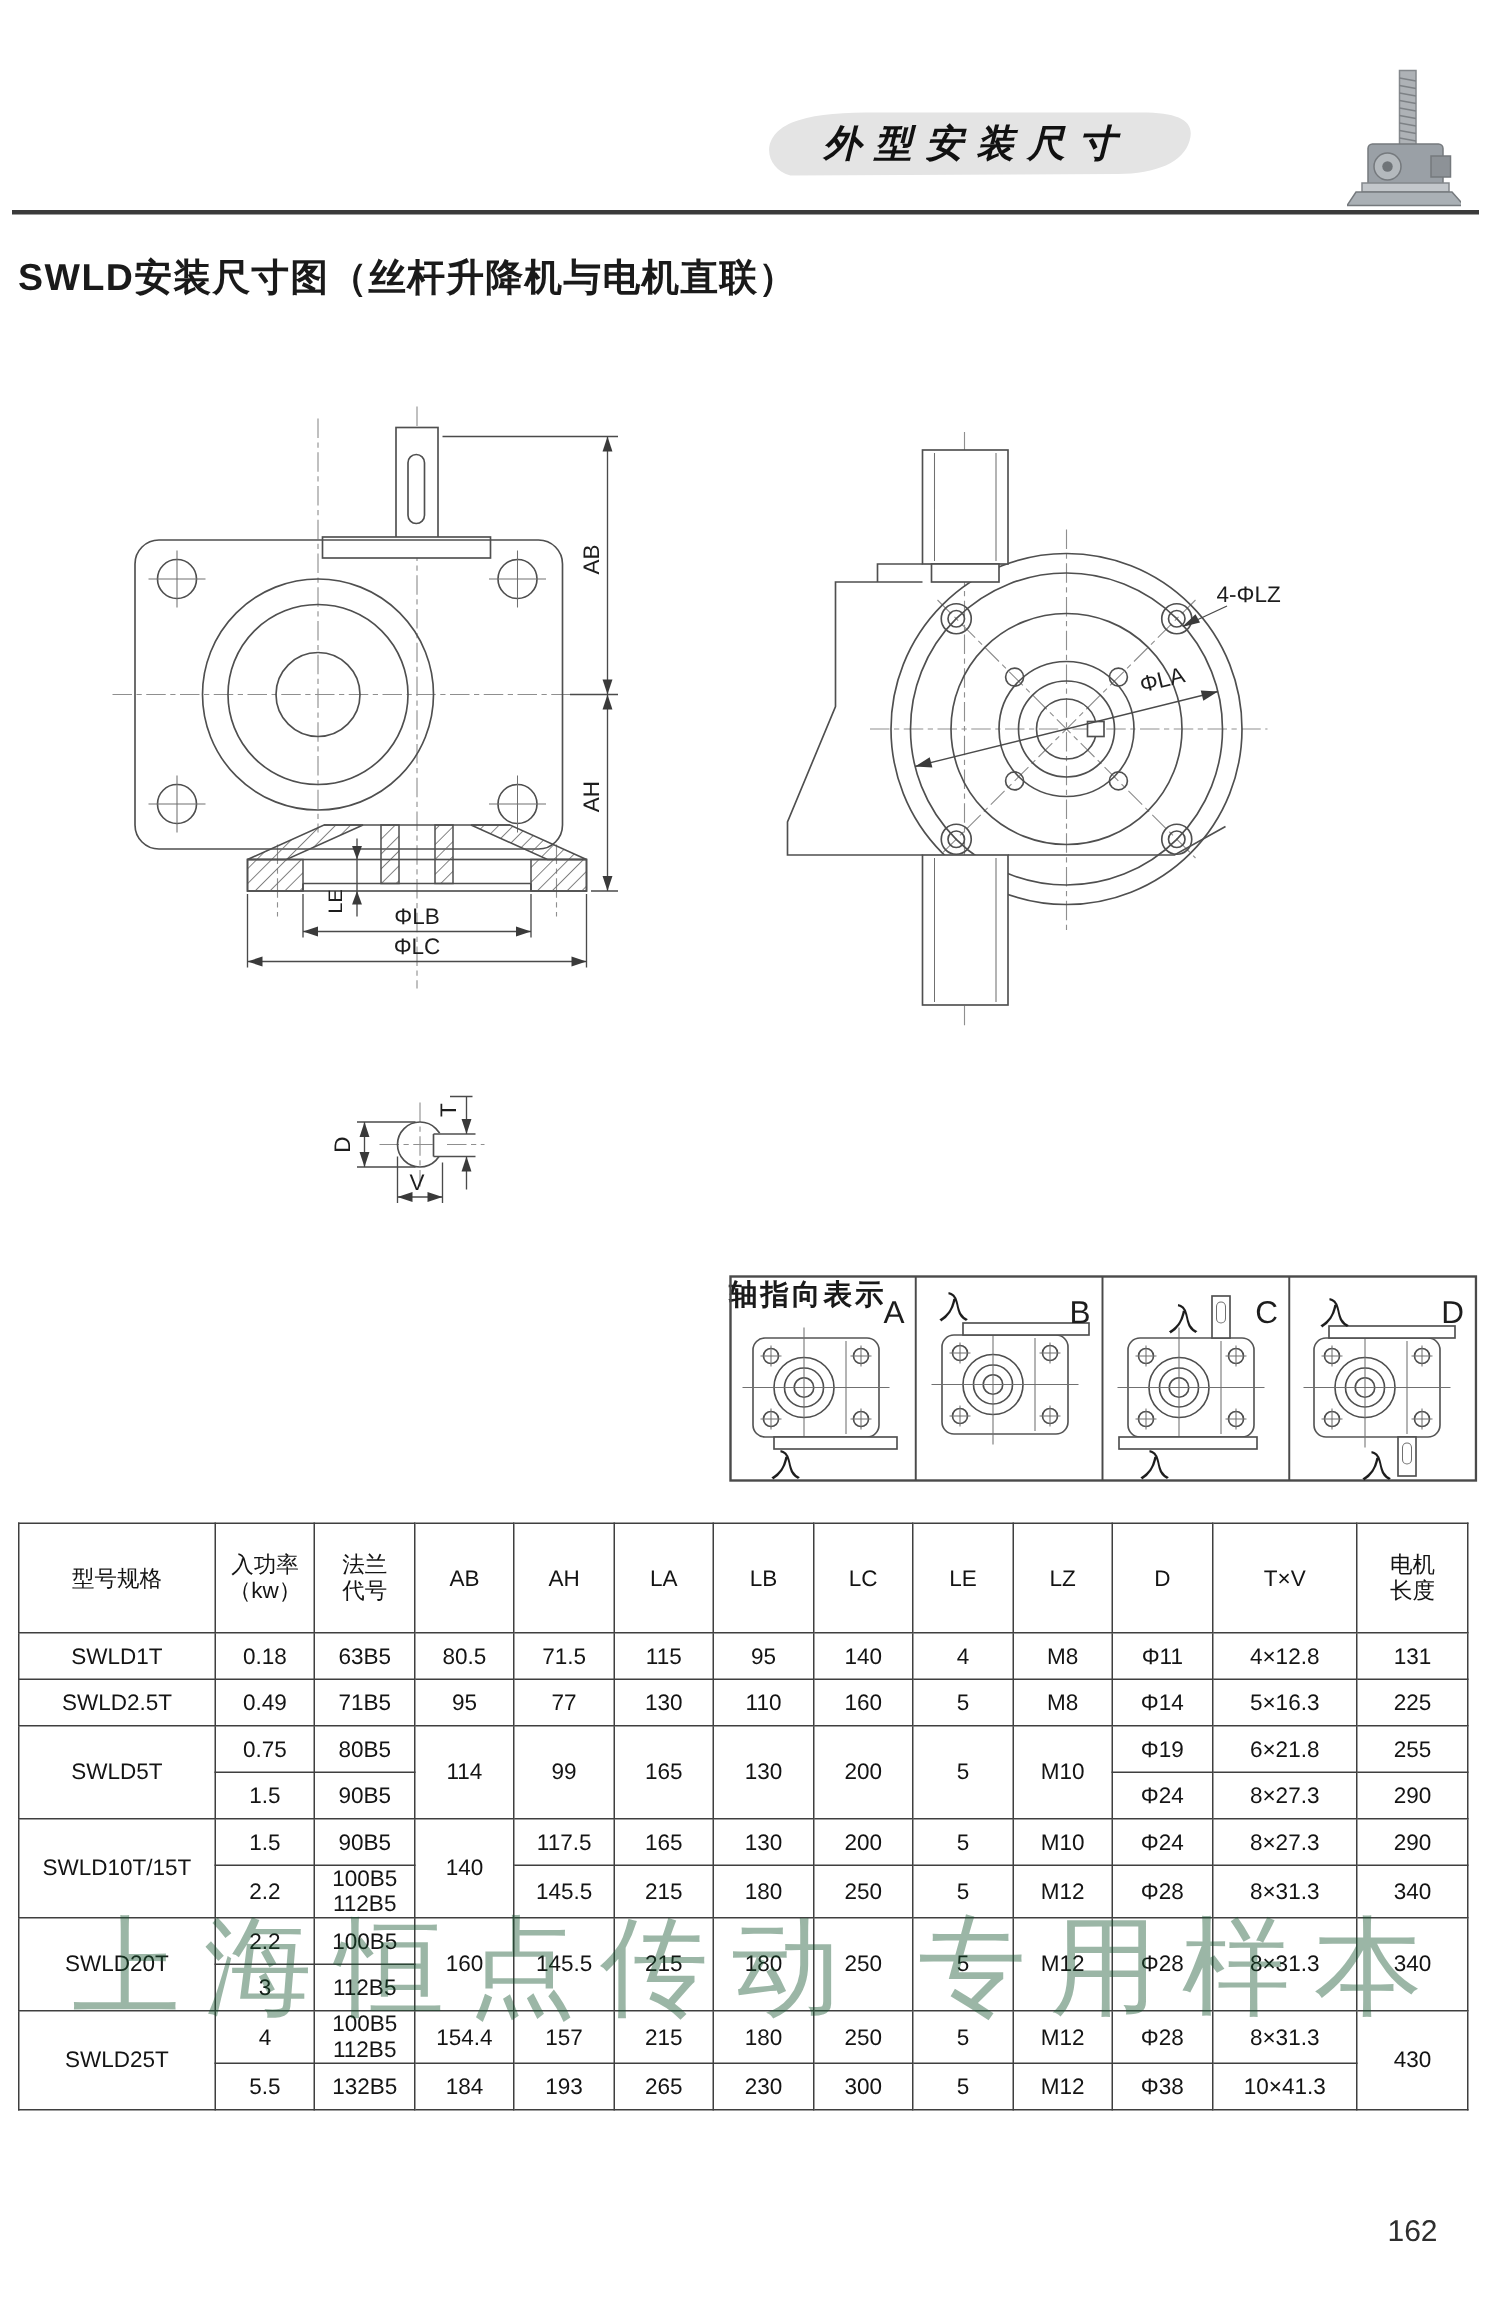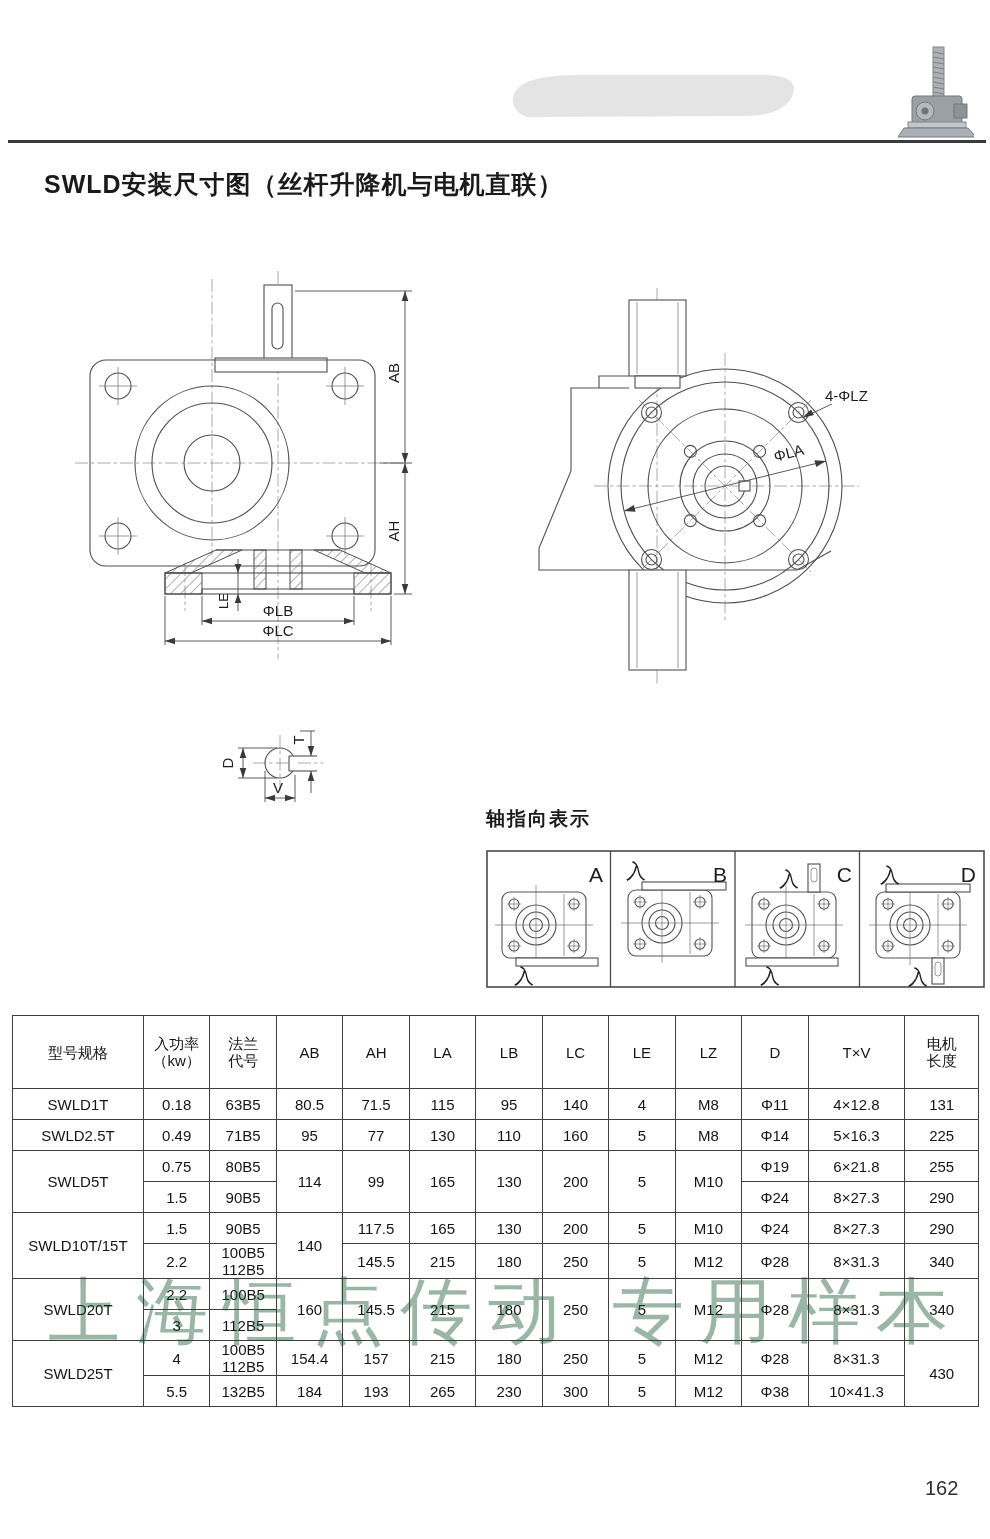--- a/index.html
+++ b/index.html
@@ -10,26 +10,26 @@
   }
   
   .banner{position:absolute;left:503px;top:72px;width:296px;height:48px;}
   .banner svg{position:absolute;left:0;top:0;}
   .banner .banner-text{
     position:absolute;left:0;top:7px;width:100%;text-align:center;
     font-size:25px;font-weight:bold;font-style:italic;letter-spacing:9px;color:#111;
   }
   .rule{position:absolute;left:8px;top:140px;width:978px;height:3px;background:#3b3b3b;}
   .product-icon{position:absolute;left:898px;top:46px;}
-  .page-title{position:absolute;left:12px;top:168px;font-size:25px;font-weight:bold;letter-spacing:1px;margin-left:32px;}
+  .page-title{position:absolute;left:12px;top:168px;font-size:25px;font-weight:bold;letter-spacing:1px;}
   
   .front-view{position:absolute;left:65px;top:263px;}
-  .side-view{position:absolute;left:509px;top:258px;}
+  .side-view{position:absolute;left:495px;top:258px;}
   .shaft-section{position:absolute;left:205px;top:703px;}
-  .axis-title{position:absolute;left:486px;top:806px;font-size:19px;font-weight:bold;letter-spacing:2px;}
+  .axis-title{position:absolute;left:486px;top:850px;font-size:19px;font-weight:bold;letter-spacing:2px;}
   .axis-panels{position:absolute;left:486px;top:850px;}
   
   svg .ln{fill:none;stroke:#4f4f4f;stroke-width:1.1;}
   svg .lnf{fill:#ffffff;stroke:#4f4f4f;stroke-width:1.1;}
   svg .thin{fill:none;stroke:#707070;stroke-width:.7;}
   svg .cl{fill:none;stroke:#8f8f8f;stroke-width:.75;stroke-dasharray:13 3 3.5 3;}
   svg .dim{fill:none;stroke:#4a4a4a;stroke-width:.9;}
   svg .ar{fill:#3a3a3a;stroke:none;}
   svg .hatch-shape{fill:url(#hatch);stroke:#4f4f4f;stroke-width:1;}
   svg text.dlab{fill:#1d1d1d;font-size:15px;font-family:"Liberation Sans","DejaVu Sans",sans-serif;}
@@ -53,20 +53,21 @@
   }
   .page-number{position:absolute;left:925px;top:1477px;width:55px;text-align:left;font-size:20px;color:#2e2e2e;}
 </style>
 </head>
 <body>
 
 <div class="banner">
   <svg width="296" height="48" viewBox="0 0 296 48">
     <path d="M24,45 C6,40 2,16 30,8 C42,4 60,3 82,3 L258,3 C284,3 294,9 290,22 C286,36 268,44 242,44 Z" fill="#e4e4e4"></path>
   </svg>
+  <div class="banner-text">外型安装尺寸</div>
 </div>
 <div class="rule"></div>
 
 <div class="product-icon">
   <svg width="76" height="92" viewBox="0 0 76 92">
     <rect x="35" y="1" width="11" height="52" fill="#aeb2b6" stroke="#84888c" stroke-width="1"></rect>
     <g stroke="#7d8185" stroke-width="1">
       <line x1="35" y1="6" x2="46" y2="8"></line>
         <line x1="35" y1="11" x2="46" y2="13"></line>
       <line x1="35" y1="16" x2="46" y2="18"></line>

